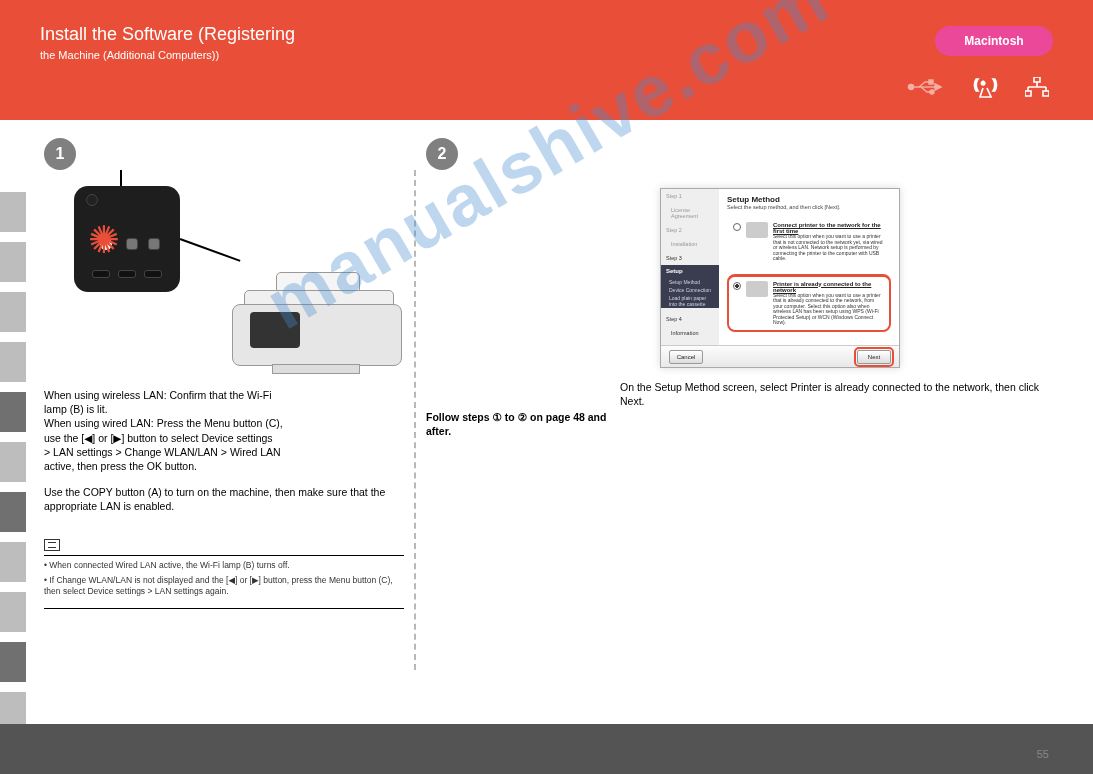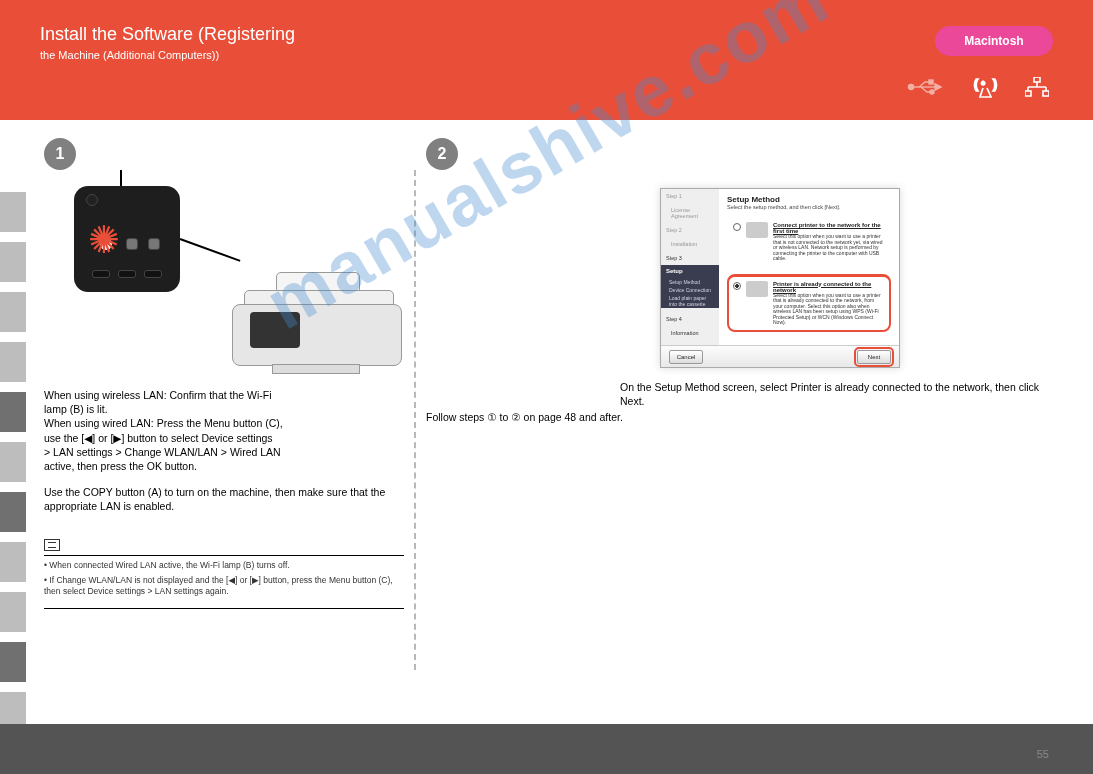--- a/index.html
+++ b/index.html
@@ -72,21 +72,21 @@
 .dlg-btn.cancel { left:8px; }
 .dlg-btn.next { right:8px; outline:2px solid #e84e38; outline-offset:1px; }
 
 
 .pgfoot { position:absolute; left:0; right:0; bottom:0; height:50px; background:#545454; }
 .pgno { position:absolute; right:44px; bottom:14px; color:#888; font-size:11px; }
 
 
 .wm { position:absolute; left:230px; top:110px; font-size:72px; font-weight:bold; color:rgba(70,140,210,.35); transform:rotate(-30deg); pointer-events:none; letter-spacing:2px; }
 
-.steps-col2-text { font-size:10.5px; line-height:1.35; }
+.steps-col2-text { font-size:10.5px; line-height:1.35;font-weight:bold; }
 </style>
 </head>
 <body>
 
 <div class="hdr">
   <div class="title">
     <span>Install the Software (Registering</span>
     <span class="sub">the Machine (Additional Computers))</span>
   </div>
   <div class="os-row">

